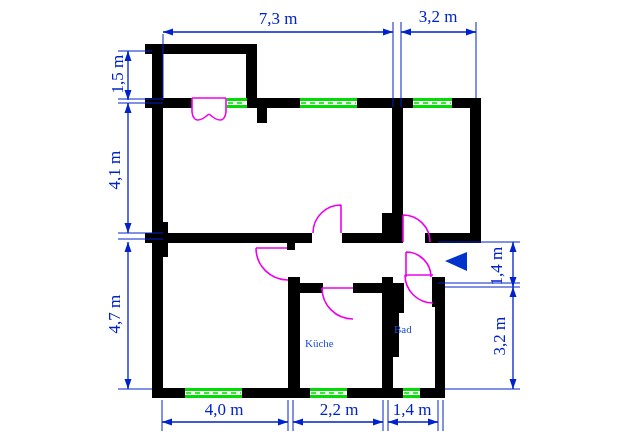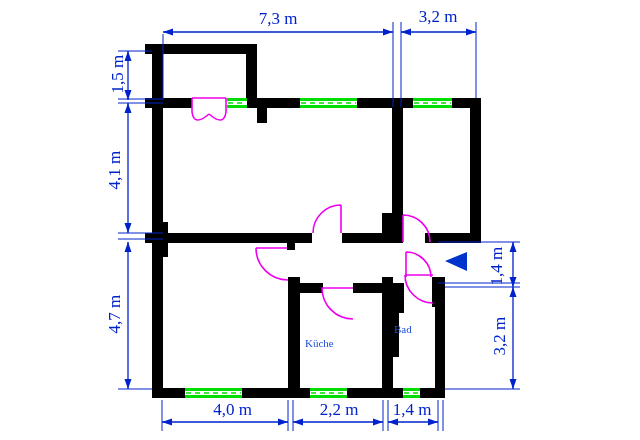--- a/index.html
+++ b/index.html
@@ -131,21 +131,21 @@
       <polygon points="445,261 467,252 467,271" fill="#0033cc"></polygon>
     </svg>
 
   <div class="dim-label" style="left:248px;top:10px;width:60px;">7,3 m</div>
   <div class="dim-label" style="left:410px;top:8px;width:56px;">3,2 m</div>
 
   <div class="dim-label rot" style="left:90px;top:65px;width:56px;">1,5 m</div>
   <div class="dim-label rot" style="left:87px;top:161px;width:56px;">4,1 m</div>
   <div class="dim-label rot" style="left:87px;top:305px;width:56px;">4,7 m</div>
 
-  <div class="dim-label" style="left:196px;top:401px;width:56px;text-align:right;">4,0 m</div>
+  <div class="dim-label" style="left:196px;top:401px;width:56px;">4,0 m</div>
   <div class="dim-label" style="left:311px;top:401px;width:56px;">2,2 m</div>
   <div class="dim-label" style="left:384px;top:401px;width:56px;">1,4 m</div>
 
   <div class="dim-label rot" style="left:469px;top:257px;width:56px;">1,4 m</div>
   <div class="dim-label rot" style="left:472px;top:327px;width:56px;">3,2 m</div>
 
   <div class="room-label" style="left:305px;top:334px;width:60px;">Küche</div>
   <div class="room-label" style="left:394px;top:320px;width:40px;">Bad</div>
 </div>
 

